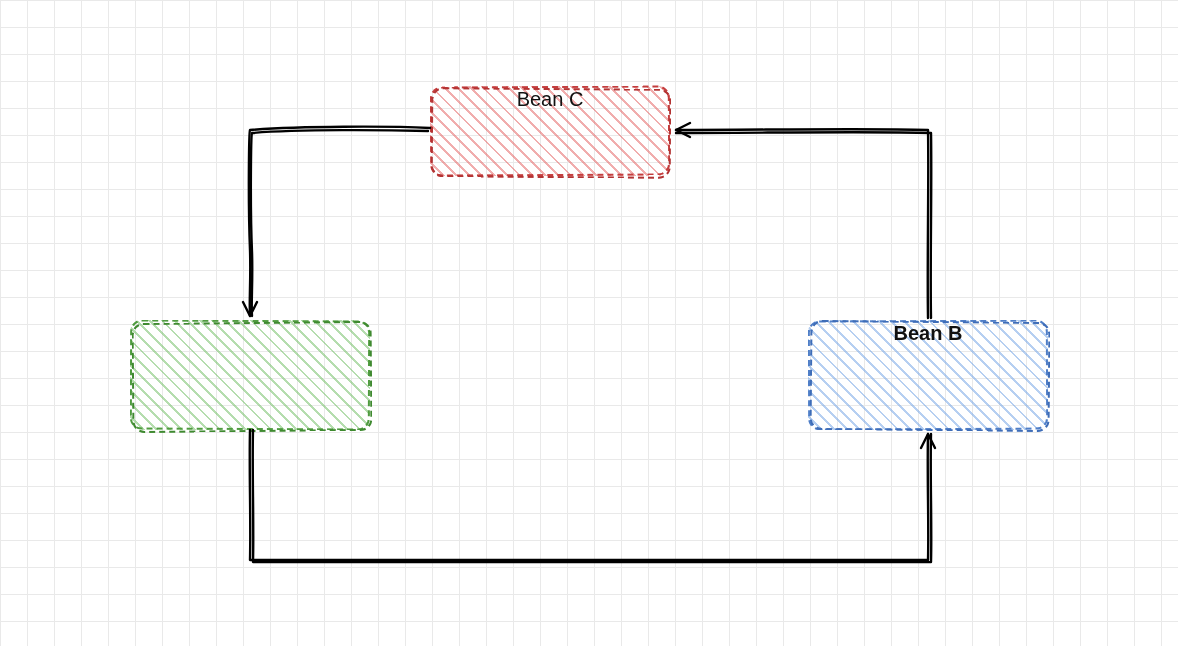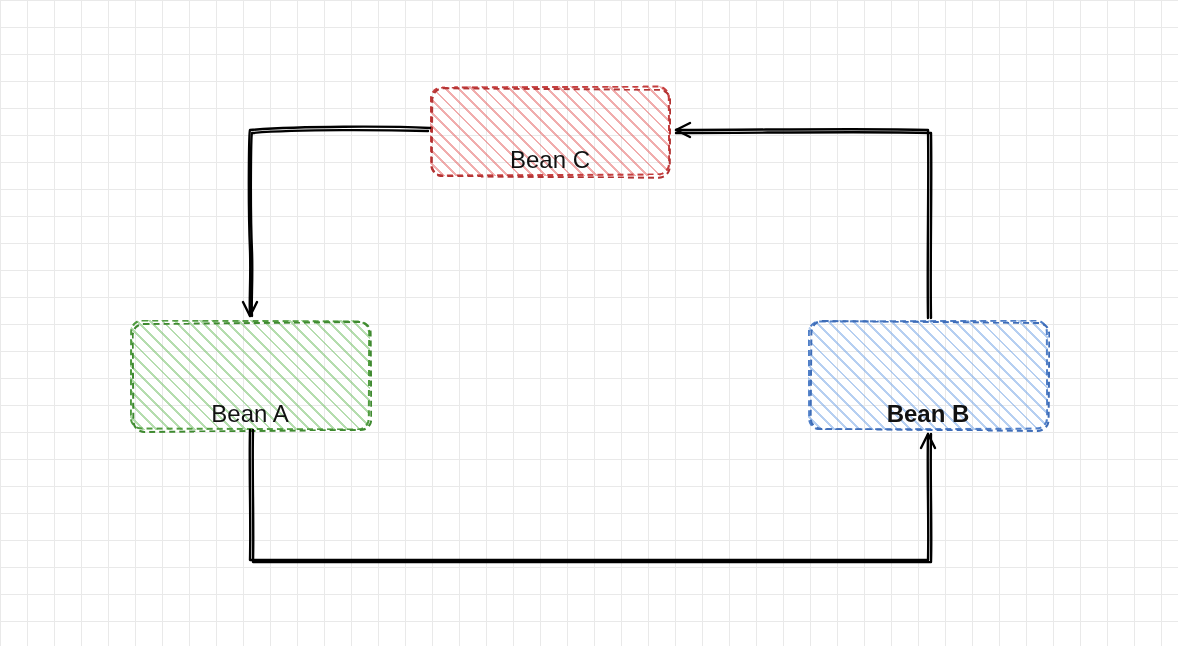--- a/index.html
+++ b/index.html
@@ -28,23 +28,23 @@
     background-position: 0 0, 0 0, 0 0, 0 0;
   }
   .canvas {
     position: absolute;
     inset: 0;
   }
   .node {
     position: absolute;
     border-radius: 12px;
     display: flex;
-    align-items: flex-end;
+    align-items: flex-start;
     justify-content: center;
-    font-size: 24px;
+    font-size: 20px;
     color: #111;
     box-sizing: border-box;
   }
   .node .hatch {
     position: absolute;
     inset: 0;
     border-radius: 12px;
     z-index: 0;
   }
   .node .label {
@@ -125,21 +125,20 @@
     </div>
     <div class="label">Bean C</div>
   </div>
 
   <div class="node beanA">
     <div class="hatch"></div>
     <div class="borders">
       <div class="b1"></div>
         <div class="b2"></div>
     </div>
-    <div class="label">Bean A</div>
   </div>
 
   <div class="node beanB">
     <div class="hatch"></div>
     <div class="borders">
       <div class="b1"></div>
         <div class="b2"></div>
     </div>
     <div class="label">Bean B</div>
   </div>

